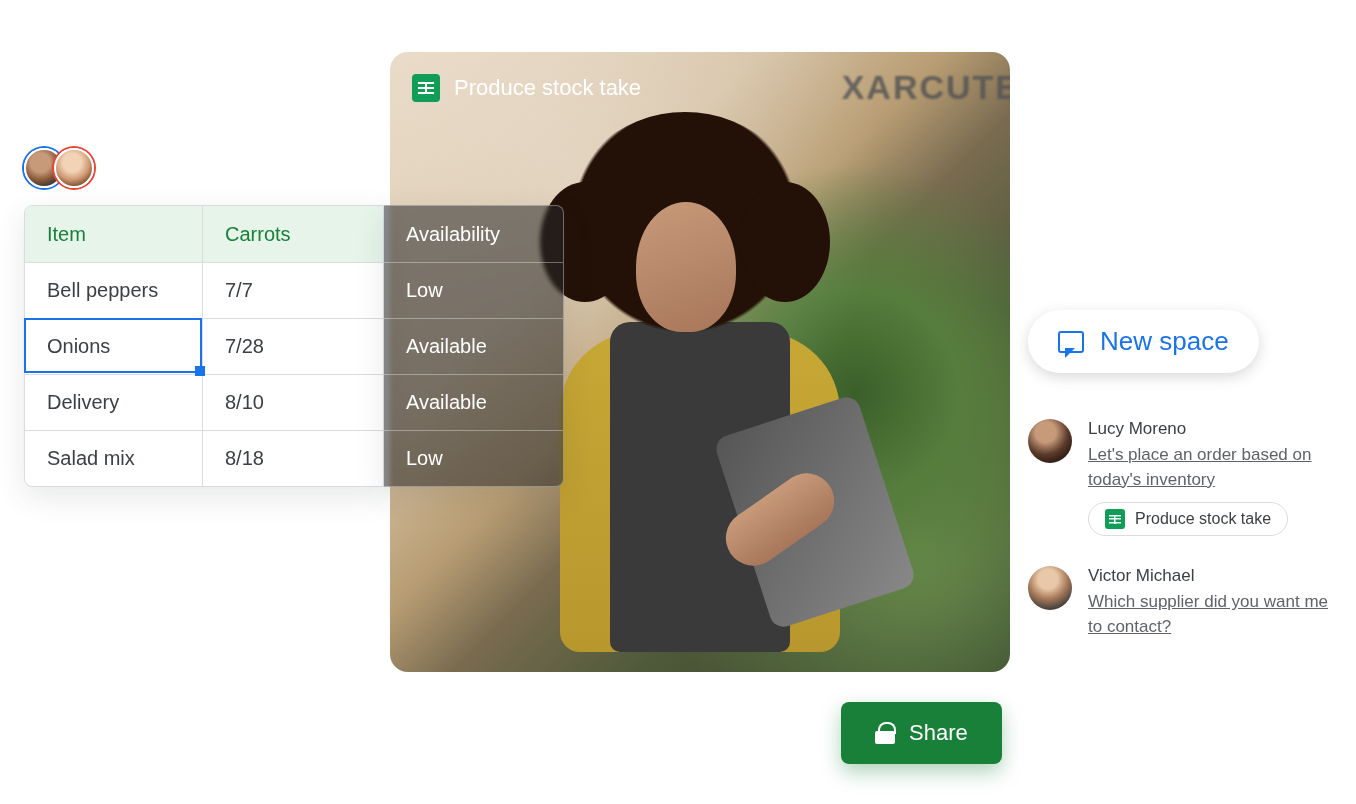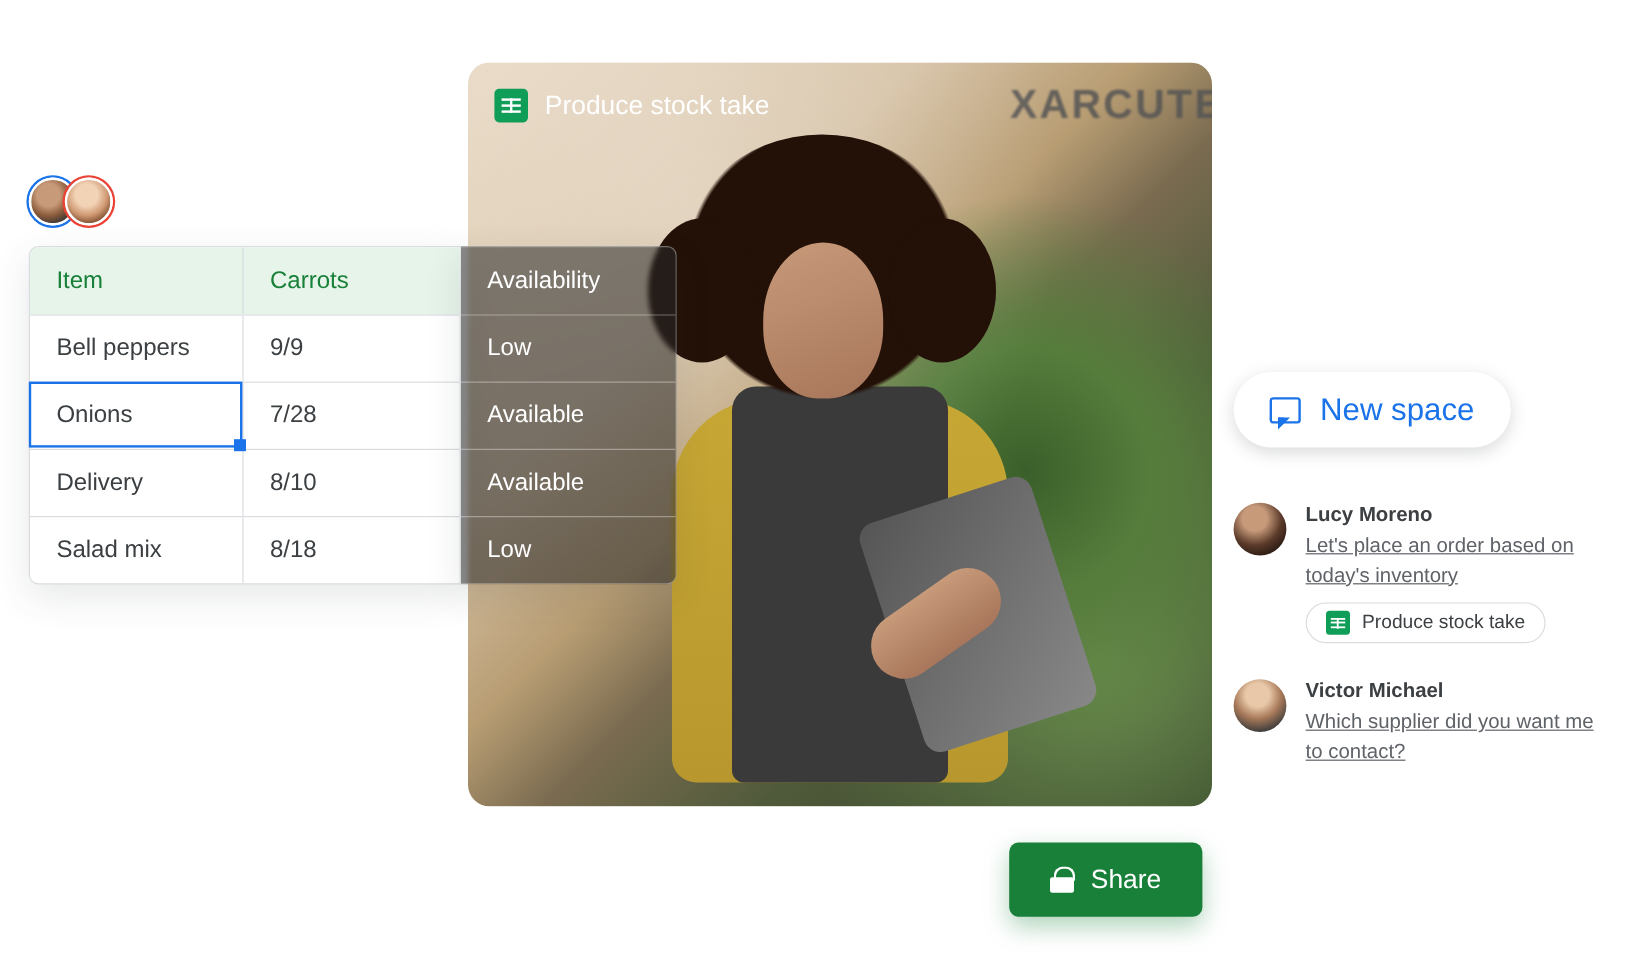--- a/index.html
+++ b/index.html
@@ -197,21 +197,21 @@
     border-top-color: var(--blue);
     border-left-color: var(--blue);
   }
   .new-space span { color: var(--blue); font-size:26px; font-weight:500; }
 
   .msg { display:flex; gap:16px; margin-bottom: 30px; }
   .msg .av { width:44px; height:44px; border-radius:50%; flex:none; }
   .av.m1 { background: radial-gradient(circle at 40% 30%, #c79a7a 25%, #5a3a2a 55%, #2a1a12 80%); }
   .av.m2 { background: radial-gradient(circle at 45% 30%, #e8c8a8 25%, #a87a5a 50%, #3a3a3a 80%); }
   .msg .body { font-size:17px; color:#3c4043; }
-  .msg .name { font-weight:700; margin-bottom:4px; font-size:17px; }
+  .msg .name { font-weight:400; margin-bottom:4px; font-size:17px; }
   .msg .text { color:#5f6368; line-height:1.45;text-decoration:underline; }
 
   .chip {
     display:inline-flex; align-items:center; gap:10px;
     border:1px solid var(--border);
     border-radius: 20px;
     padding: 6px 16px;
     margin-top:10px;
     font-size:16px;
     cursor:pointer;
@@ -274,21 +274,21 @@
 </div>
 
 <div class="sheet">
   <div class="sheet-left">
     <div class="row">
       <div class="cell item">Item</div>
       <div class="cell">Carrots</div>
     </div>
     <div class="row">
       <div class="cell item">Bell peppers</div>
-      <div class="cell">9/9</div>
+      <div class="cell">7/7</div>
     </div>
     <div class="row">
       <div class="cell item" id="sel-cell">Onions</div>
       <div class="cell">7/28</div>
     </div>
     <div class="row">
       <div class="cell item">Delivery</div>
       <div class="cell">8/10</div>
     </div>
     <div class="row">

